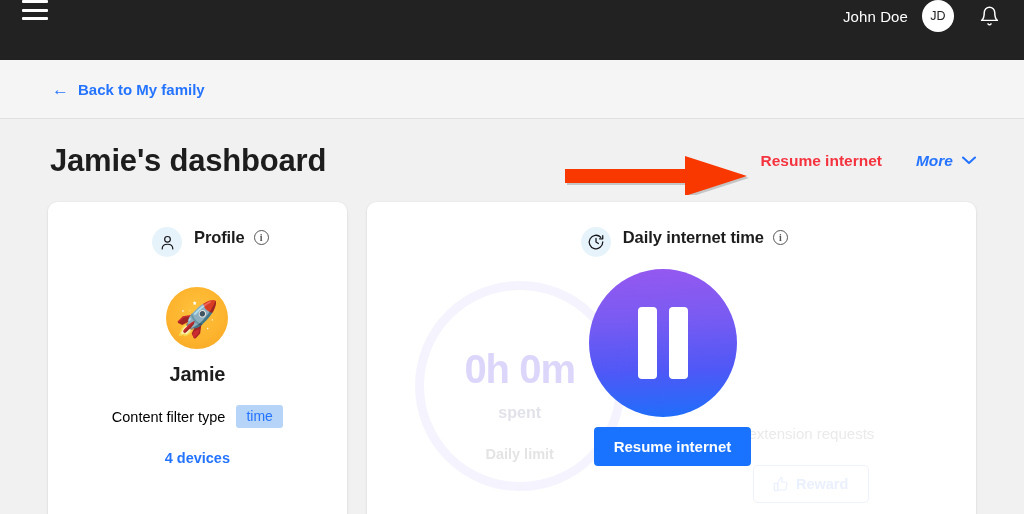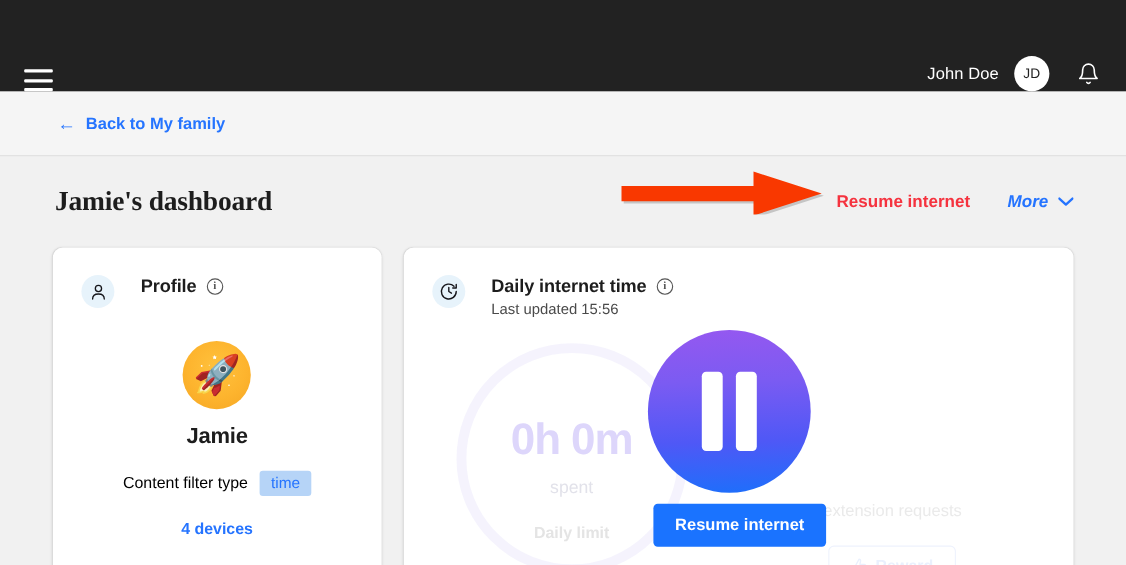--- a/index.html
+++ b/index.html
@@ -12,24 +12,24 @@
 
   body {
     font-family: "Liberation Sans", sans-serif;
     background: #f1f1f1;
     color: #1d1d1d;
     -webkit-font-smoothing: antialiased;
   }
 
   
   .topbar {
-    height: 83px;
+    height: 60px;
     background: #222222;
     display: flex;
-    align-items: flex-end;
+    align-items: flex-start;
     padding: 0 20px 0 18px;
     position: relative;
   }
   .hamburger {
     width: 26px;
     height: 20px;
     display: flex;
     flex-direction: column;
     justify-content: space-between;
     cursor: pointer;
@@ -104,24 +104,23 @@
 
   
   .page-head {
     display: flex;
     align-items: center;
     padding: 0 48px 0 50px;
     height: 83px;
     position: relative;
   }
   .page-title {
-    font-size: 25px;
+    font-size: 31px;
     font-weight: bold;
     letter-spacing: -.2px;
-    font-family: Liberation Serif, serif;
   }
   .head-actions {
     margin-left: auto;
     display: flex;
     align-items: center;
     gap: 34px;
   }
   .action-danger {
     color: #f5333f;
     font-size: 15.5px;
@@ -162,22 +161,23 @@
     border-radius: 9px;
     box-shadow: 0 1px 3px rgba(0,0,0,.10), 0 0 1px rgba(0,0,0,.08);
     position: relative;
   }
   .card-profile { width: 300px; height: 330px; }
   .card-time    { width: 612px; height: 330px; overflow: hidden; }
 
   .card-head {
     display: flex;
     align-items: flex-start;
-    gap: 24px;
+    gap: 12px;
     padding: 24px 0 0 26px;
+    justify-content: center;
   }
   .head-badge {
     width: 30px;
     height: 30px;
     border-radius: 50%;
     background: #e7f3fb;
     display: flex;
     align-items: center;
     justify-content: center;
     flex: 0 0 auto;
@@ -287,20 +287,21 @@
     letter-spacing: -1px;
   }
   .spent {
     position: absolute;
     left: 36px;
     top: 147px;
     width: 234px;
     text-align: center;
     font-size: 16px;
     color: #e2e2ea;
+    font-weight: bold;
   }
   .limit-label {
     position: absolute;
     left: 36px;
     top: 189px;
     width: 234px;
     text-align: center;
     font-size: 14.5px;
     font-weight: bold;
     color: #e4e4e4;
@@ -467,21 +468,20 @@
           <path d="M21 12a9 9 0 1 1-2.7-6.4"></path>
           <path d="M21 3.5v4.2h-4.2"></path>
           <path d="M12 7.2V12l3.2 2"></path>
         </svg>
       </div>
       <div class="head-texts">
         <div class="card-title">
           <span>Daily internet time</span>
           <span class="info-i">i</span>
         </div>
-        <div class="card-sub">Last updated 15:56</div>
       </div>
     </div>
 
     <div class="time-body">
 
       <div class="ring"></div>
       <div class="big-time">0h 0m</div>
       <div class="spent">spent</div>
       <div class="limit-label">Daily limit</div>
       <div class="ext-text">screen time extension requests</div>

